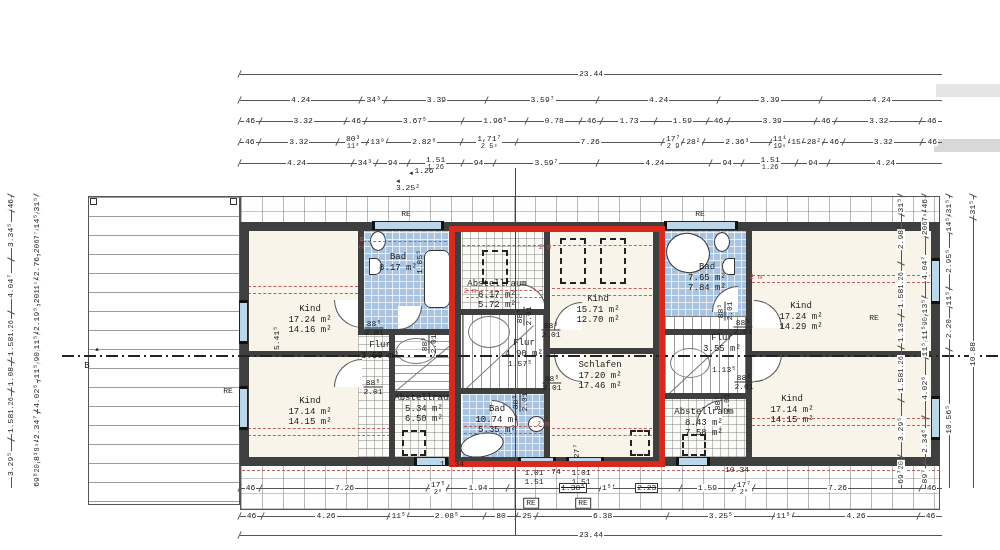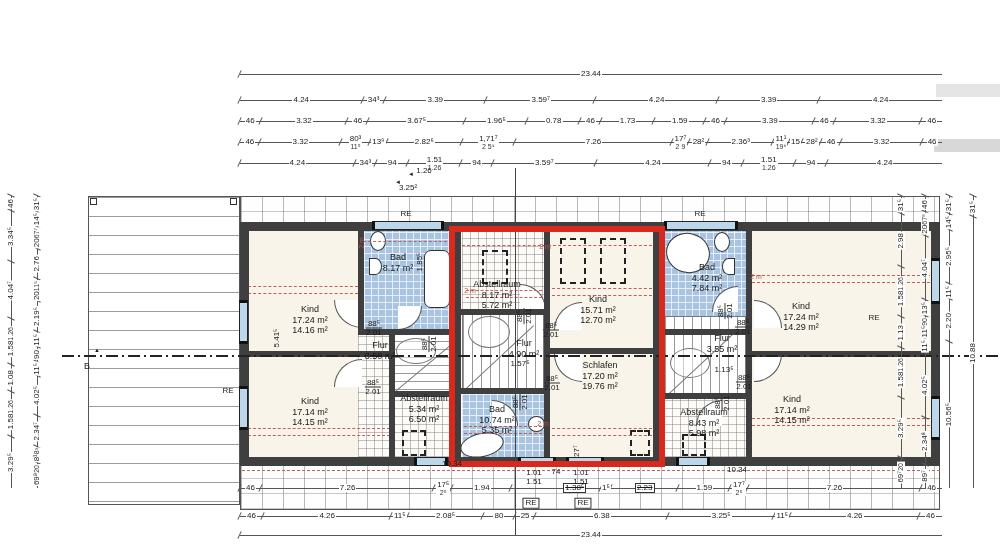--- a/index.html
+++ b/index.html
@@ -1,17 +1,17 @@
 <!DOCTYPE html>
 <html><head>
 <meta charset="utf-8">
 <style>
   html,body{margin:0;padding:0;background:#fff;}
   .canvas{position:relative;width:1000px;height:550px;background:#fff;overflow:hidden;
-          font-family:Liberation Sans, sans-serif;color:#1a1a1a;}
+          font-family:Liberation Mono, monospace;color:#1a1a1a;}
   .abs{position:absolute;box-sizing:border-box;}
   .wall{background:#3f3f3f;z-index:12;}
   .room{background:#f8f4e9;z-index:2;}
   .tile-blue{background-color:#a9c4e1;z-index:3;
     background-image:repeating-linear-gradient(0deg,rgba(255,255,255,.7) 0 1px,transparent 1px 7px),
                      repeating-linear-gradient(90deg,rgba(255,255,255,.7) 0 1px,transparent 1px 7px);}
   .tile-fine{background-color:#fcfbf7;z-index:3;
     background-image:repeating-linear-gradient(0deg,rgba(120,120,120,.45) 0 1px,transparent 1px 8px),
                      repeating-linear-gradient(90deg,rgba(120,120,120,.45) 0 1px,transparent 1px 8px);}
   .roofband{background-color:#fefefe;border:1px solid #555;z-index:4;
@@ -589,50 +589,50 @@
         <div>15.71 m²</div>
         <div>12.70 m²</div>
       </div>
       <div class="rlbl" style="left: 524px; top: 348px;">
         <div>Flur</div>
         <div>4.90 m²</div>
       </div>
       <div class="rlbl" style="left: 600px; top: 376px;">
         <div>Schlafen</div>
         <div>17.20 m²</div>
-        <div>19.76 m²</div>
+        <div>17.46 m²</div>
       </div>
       <div class="rlbl" style="left: 497px; top: 420px;">
         <div>Bad</div>
         <div>10.74 m²</div>
         <div>5.35 m²</div>
       </div>
       <div class="rlbl" style="left: 707px; top: 278px;">
         <div>Bad</div>
-        <div>4.42 m²</div>
+        <div>7.65 m²</div>
         <div>7.84 m²</div>
       </div>
       <div class="rlbl" style="left: 801px; top: 317px;">
         <div>Kind</div>
         <div>17.24 m²</div>
         <div>14.29 m²</div>
       </div>
       <div class="rlbl" style="left: 722px; top: 343px;">
         <div>Flur</div>
         <div>3.55 m²</div>
       </div>
       <div class="rlbl" style="left: 792px; top: 410px;">
         <div>Kind</div>
         <div>17.14 m²</div>
         <div>14.15 m²</div>
       </div>
       <div class="rlbl" style="left: 704px; top: 423px;">
         <div>Abstellraum</div>
         <div>8.43 m²</div>
-        <div>5.98 m²</div>
+        <div>7.58 m²</div>
       </div>
       <div class="dfrac" style="left: 374px; top: 328px;">
         <div class="top">88⁵</div>
         <div>2.01</div>
       </div>
       <div class="dfrac" style="left: 373px; top: 387px;">
         <div class="top">88⁵</div>
         <div>2.01</div>
       </div>
       <div class="dfrac v" style="left: 429px; top: 344px;">

